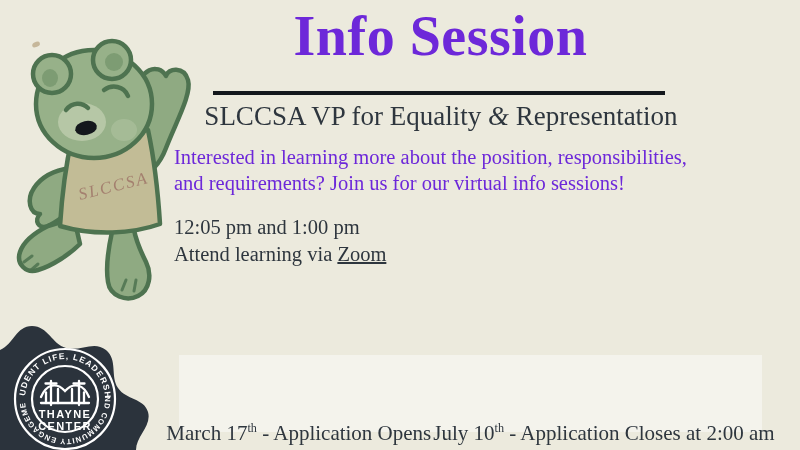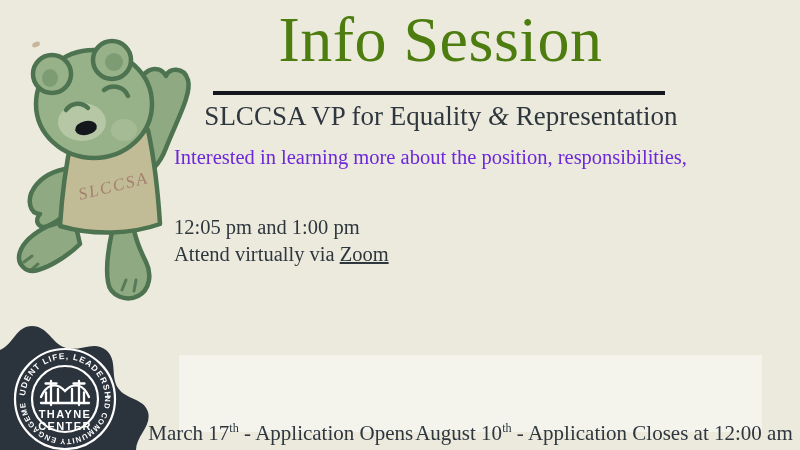--- a/index.html
+++ b/index.html
@@ -51,24 +51,24 @@
     transform: rotate(-20deg);
   }
 
   
   .title {
     position: absolute;
     left: 213px;
     top: 8px;
     width: 455px;
     text-align: center;
-    font-size: 64px;
+    font-size: 56px;
     line-height: 1.0;
-    font-weight: 400;
-    color: #4d7c0f;
+    font-weight: 700;
+    color: #6d28d9;
     letter-spacing: 0.5px;
     white-space: nowrap;
   }
   .title-rule {
     position: absolute;
     left: 213px;
     top: 91px;
     width: 452px;
     height: 4px;
     background: #14181c;
@@ -261,27 +261,28 @@
       <path d="M128,262 L126,273"></path>
     </g>
   </svg>
 
   <div class="title">Info Session</div>
   <div class="title-rule"></div>
   <div class="subtitle"><span>SLCCSA VP for Equality </span><span class="amp">&amp;</span><span> Representation</span></div>
 
   <div class="lede">
     <div>Interested in learning more about the position, responsibilities,</div>
+    <div>and requirements? Join us for our virtual info sessions!</div>
   </div>
 
   <div class="details">
     <div>12:05 pm and 1:00 pm</div>
-    <div><span>Attend virtually via </span><a class="zoom-link" href="#">Zoom</a></div>
+    <div><span>Attend learning via </span><a class="zoom-link" href="#">Zoom</a></div>
   </div>
 
   <div class="panel">
     <div class="panel-inner">
       <div class="panel-line"><span>March 17</span><sup>th</sup><span> - Application Opens</span></div>
-      <div class="panel-line"><span>August 10</span><sup>th</sup><span> - Application Closes at 12:00 am</span></div>
+      <div class="panel-line"><span>July 10</span><sup>th</sup><span> - Application Closes at 2:00 am</span></div>
     </div>
   </div>
 
 </div>
 
 </body></html>

